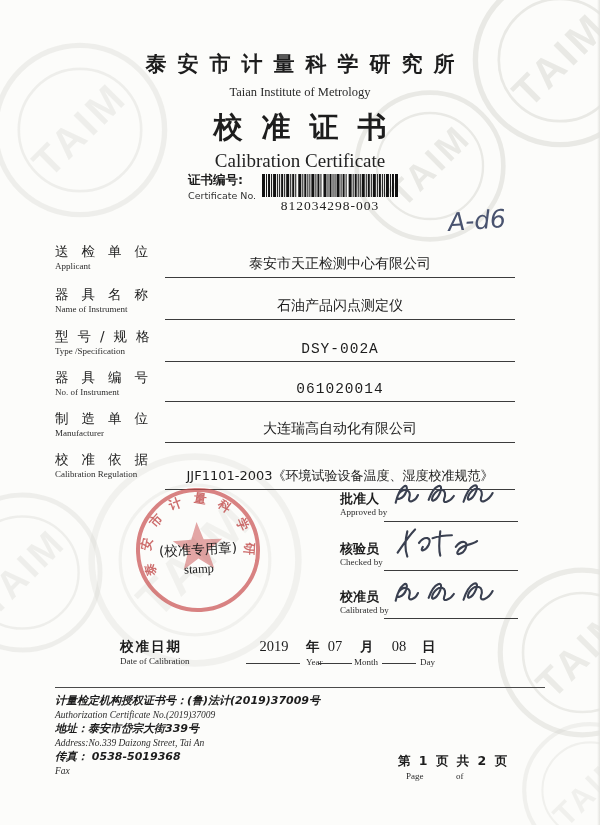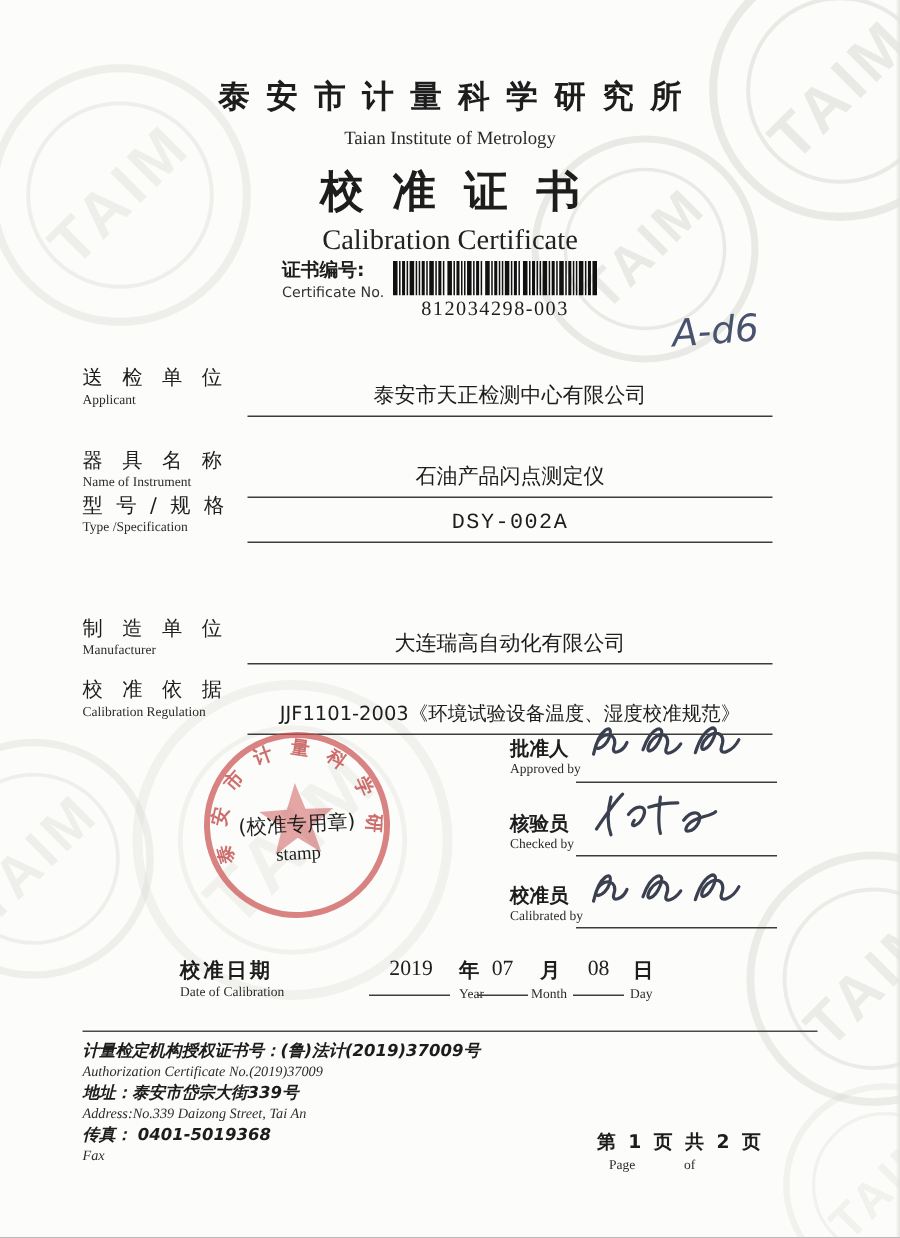--- a/index.html
+++ b/index.html
@@ -190,29 +190,34 @@
   </div>
   <div class="abs center certno-num serif">812034298-003</div>
 
   <div class="abs annotation">A-d6</div>
 
   <div class="frow" style="top:243px;height:35px;">
     <div class="f-label-cn">送检单位</div>
     <div class="f-label-en">Applicant</div>
     <div class="f-line">泰安市天正检测中心有限公司</div>
   </div>
-  <div class="frow" style="top:298px;height:34px;">
+  <div class="frow" style="top:286px;height:34px;">
     <div class="f-label-cn">器具名称</div>
     <div class="f-label-en">Name of Instrument</div>
     <div class="f-line">石油产品闪点测定仪</div>
   </div>
   <div class="frow" style="top:328px;height:34px;">
     <div class="f-label-cn" style="letter-spacing:9px;">型号/规格</div>
     <div class="f-label-en">Type /Specification</div>
     <div class="f-line serif">DSY-002A</div>
+  </div>
+  <div class="frow" style="top:369px;height:33px;">
+    <div class="f-label-cn">器具编号</div>
+    <div class="f-label-en">No. of Instrument</div>
+    <div class="f-line serif">061020014</div>
   </div>
   <div class="frow" style="top:410px;height:33px;">
     <div class="f-label-cn">制造单位</div>
     <div class="f-label-en">Manufacturer</div>
     <div class="f-line">大连瑞高自动化有限公司</div>
   </div>
   <div class="frow" style="top:451px;height:39px;">
     <div class="f-label-cn">校准依据</div>
     <div class="f-label-en">Calibration Regulation</div>
     <div class="f-line" style="font-size:13px;">JJF1101-2003《环境试验设备温度、湿度校准规范》</div>
@@ -271,21 +276,21 @@
   <div class="d-cn" style="left:422px;">日</div>
   <div class="d-en" style="left:420px;">Day</div>
 
   <div class="abs f-divider"></div>
 
   <div class="fcol" style="left:55px;font-style:italic;">
     <div class="cn">计量检定机构授权证书号：(鲁)法计(2019)37009号</div>
     <div class="en">Authorization Certificate No.(2019)37009</div>
     <div class="cn">地址：泰安市岱宗大街339号</div>
     <div class="en">Address:No.339 Daizong Street, Tai An</div>
-    <div class="cn">传真：  0401-5019368</div>
+    <div class="cn">传真：  0538-5019368</div>
     <div class="en">Fax</div>
   </div>
 
 
   <div class="abs page-line">第 1 页 共 2 页</div>
   <div class="abs page-en1">Page</div>
   <div class="abs page-en2">of</div>
 
   <div class="abs scan-edge-r"></div>
 </div>

